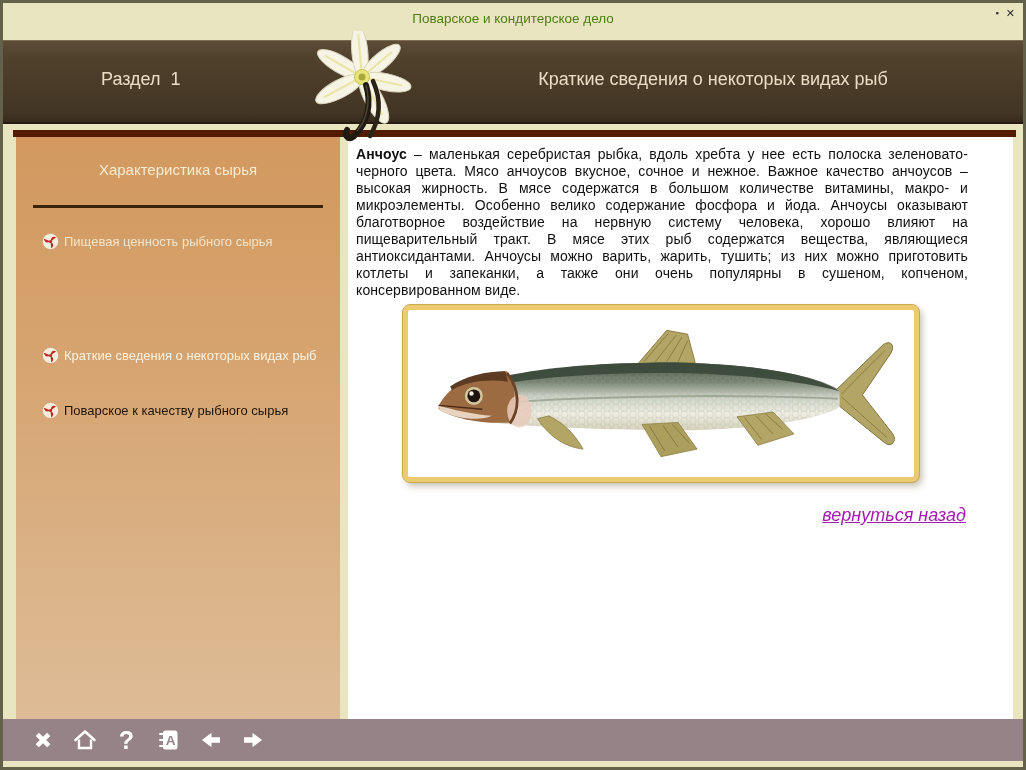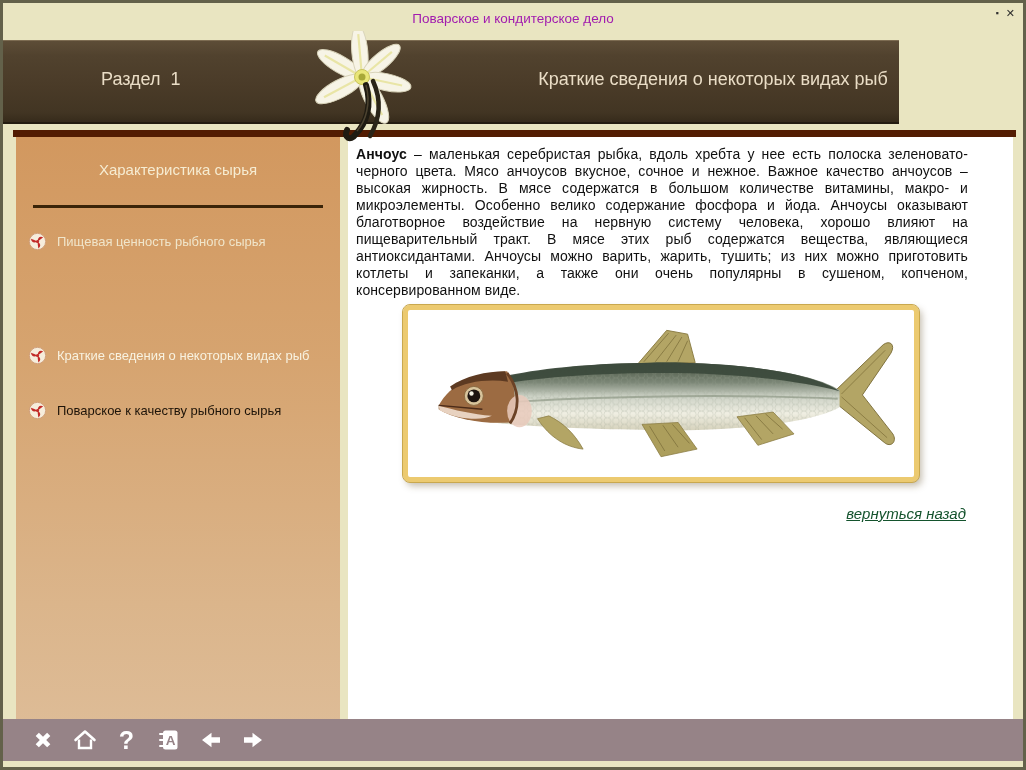--- a/index.html
+++ b/index.html
@@ -1,55 +1,55 @@
 <!DOCTYPE html>
 <html><head>
 <meta charset="utf-8">
 <style>
   html,body{margin:0;padding:0;background:#8a8a7a;font-family:"Liberation Sans","DejaVu Sans",sans-serif;}
   .window{position:relative;width:1026px;height:770px;background:#e9e5c1;border:3px solid #63614a;box-sizing:border-box;overflow:hidden;}
 
   
   .titlebar{position:absolute;left:0;top:0;width:1020px;height:37px;background:#e9e5c1;}
-  .titlebar-text{position:absolute;left:0;right:0;top:8px;text-align:center;font-size:13.5px;color:#a21caf;}
+  .titlebar-text{position:absolute;left:0;right:0;top:8px;text-align:center;font-size:13.5px;color:#4d7c0f;}
   .win-controls{position:absolute;right:8px;top:3px;display:flex;gap:7px;align-items:center;}
   .win-btn{color:#2e2e2e;font-size:11px;line-height:14px;cursor:default;font-weight:bold;}
   .win-btn.min{font-size:9px;}
 
   
-  .header{position:absolute;left:0;top:37px;width:896px;height:81px;
+  .header{position:absolute;left:0;top:37px;width:1020px;height:81px;
     background:linear-gradient(180deg,#5d4d37 0%,#51422e 18%,#4a3b28 55%,#423523 88%,#362b1b 100%);
     border-top:1px solid #7d6c52;border-bottom:2px solid #241c10;}
   .header-section{position:absolute;left:98px;top:28px;font-size:18px;color:#eaddc6;white-space:pre;}
   .header-title{position:absolute;left:430px;width:560px;top:28px;text-align:center;font-size:18px;color:#eaddc6;}
   .flower{position:absolute;left:296px;top:28px;width:122px;height:114px;z-index:6;}
 
   
   .rule{position:absolute;left:10px;top:127px;width:1003px;height:7px;background:#531c02;}
 
   
   .sidebar{position:absolute;left:13px;top:134px;width:324px;height:753px;
     background:linear-gradient(180deg,#d2985f 0%,#d6a470 30%,#dbb58b 62%,#e1c5a6 100%);}
   .sb-title{position:absolute;left:0;right:0;top:24px;text-align:center;font-size:15px;color:#f6ecd2;}
   .sb-divider{position:absolute;left:17px;top:68px;width:290px;height:3px;background:#3a2408;}
-  .sb-item{position:absolute;left:0;width:100%;display:flex;align-items:center;gap:10px;padding-left:12px;box-sizing:border-box;cursor:pointer;}
+  .sb-item{position:absolute;left:13px;width:100%;display:flex;align-items:center;gap:4px;padding-left:12px;box-sizing:border-box;cursor:pointer;}
   .sb-item .label{font-size:13px;color:#f0e5ca;white-space:nowrap;}
   .sb-item.current .label{color:#f8f2e0;}
   .sb-item.dark .label{color:#1e1409;}
   .sb-item:nth-of-type(1){top:95px;}
   .pin-icon{width:19px;height:19px;flex:0 0 auto;}
 
   
   .main{position:absolute;left:345px;top:134px;width:665px;height:582px;background:#ffffff;}
   .para{padding:9px 45px 0 8px;font-size:14px;line-height:17px;color:#101010;text-align:justify;letter-spacing:0.1px;}
   .para b{font-weight:bold;}
   .fish-frame{position:absolute;left:55px;top:168px;width:516px;height:177px;background:#ffffff;
     border:5px solid #ecca70;outline:1px solid #c9a84e;border-radius:7px;box-sizing:border-box;
     box-shadow:3px 4px 7px rgba(90,70,30,0.35);display:flex;align-items:center;justify-content:center;}
-  .back-link{position:absolute;right:47px;top:368px;font-size:15px;font-style:italic;color:#14532d;text-decoration:underline;cursor:pointer;}
+  .back-link{position:absolute;right:47px;top:368px;font-size:18px;font-style:italic;color:#a21caf;text-decoration:underline;cursor:pointer;}
 
   
   .toolbar{position:absolute;left:0;top:716px;width:1020px;height:42px;background:#968387;display:flex;align-items:center;padding-left:27px;gap:17px;box-sizing:border-box;}
   .tb-icon{width:25px;height:25px;display:flex;align-items:center;justify-content:center;cursor:pointer;}
   .tb-help{color:#ffffff;font-size:25px;font-weight:bold;line-height:25px;}
   .bottom-strip{position:absolute;left:0;top:758px;width:1020px;height:9px;background:#e9e5c1;}
 </style>
 </head>
 <body>
 

